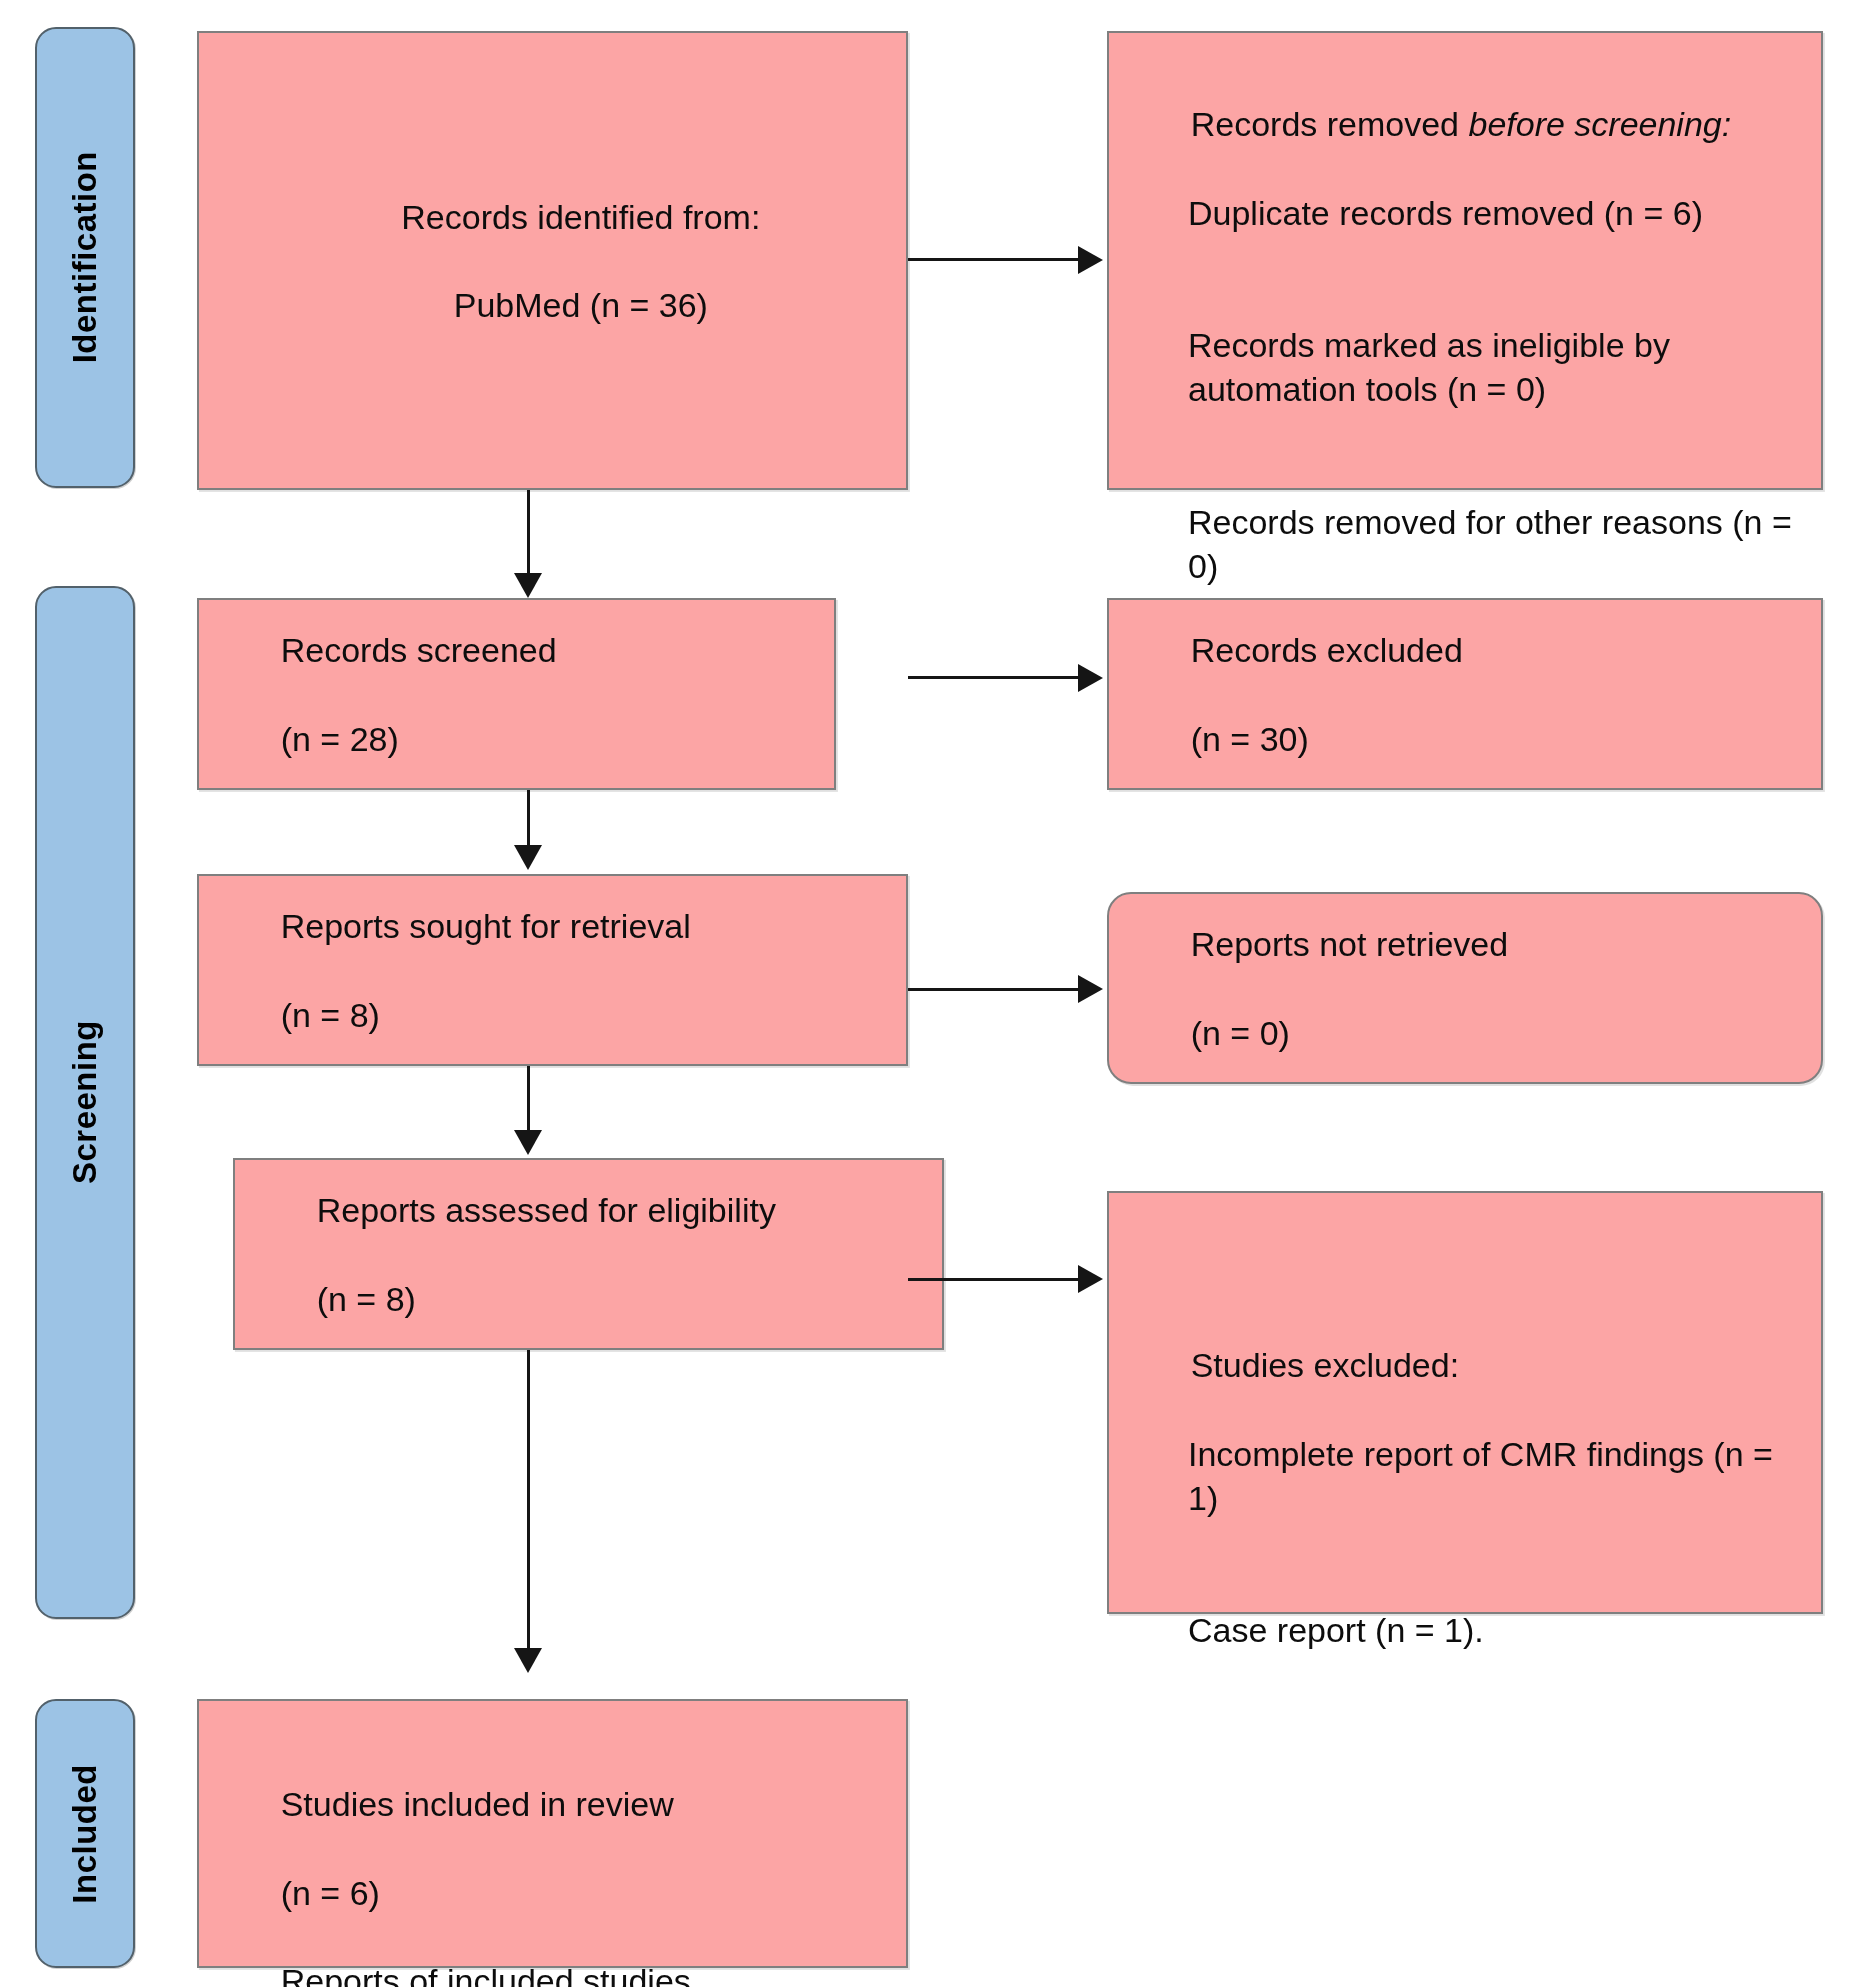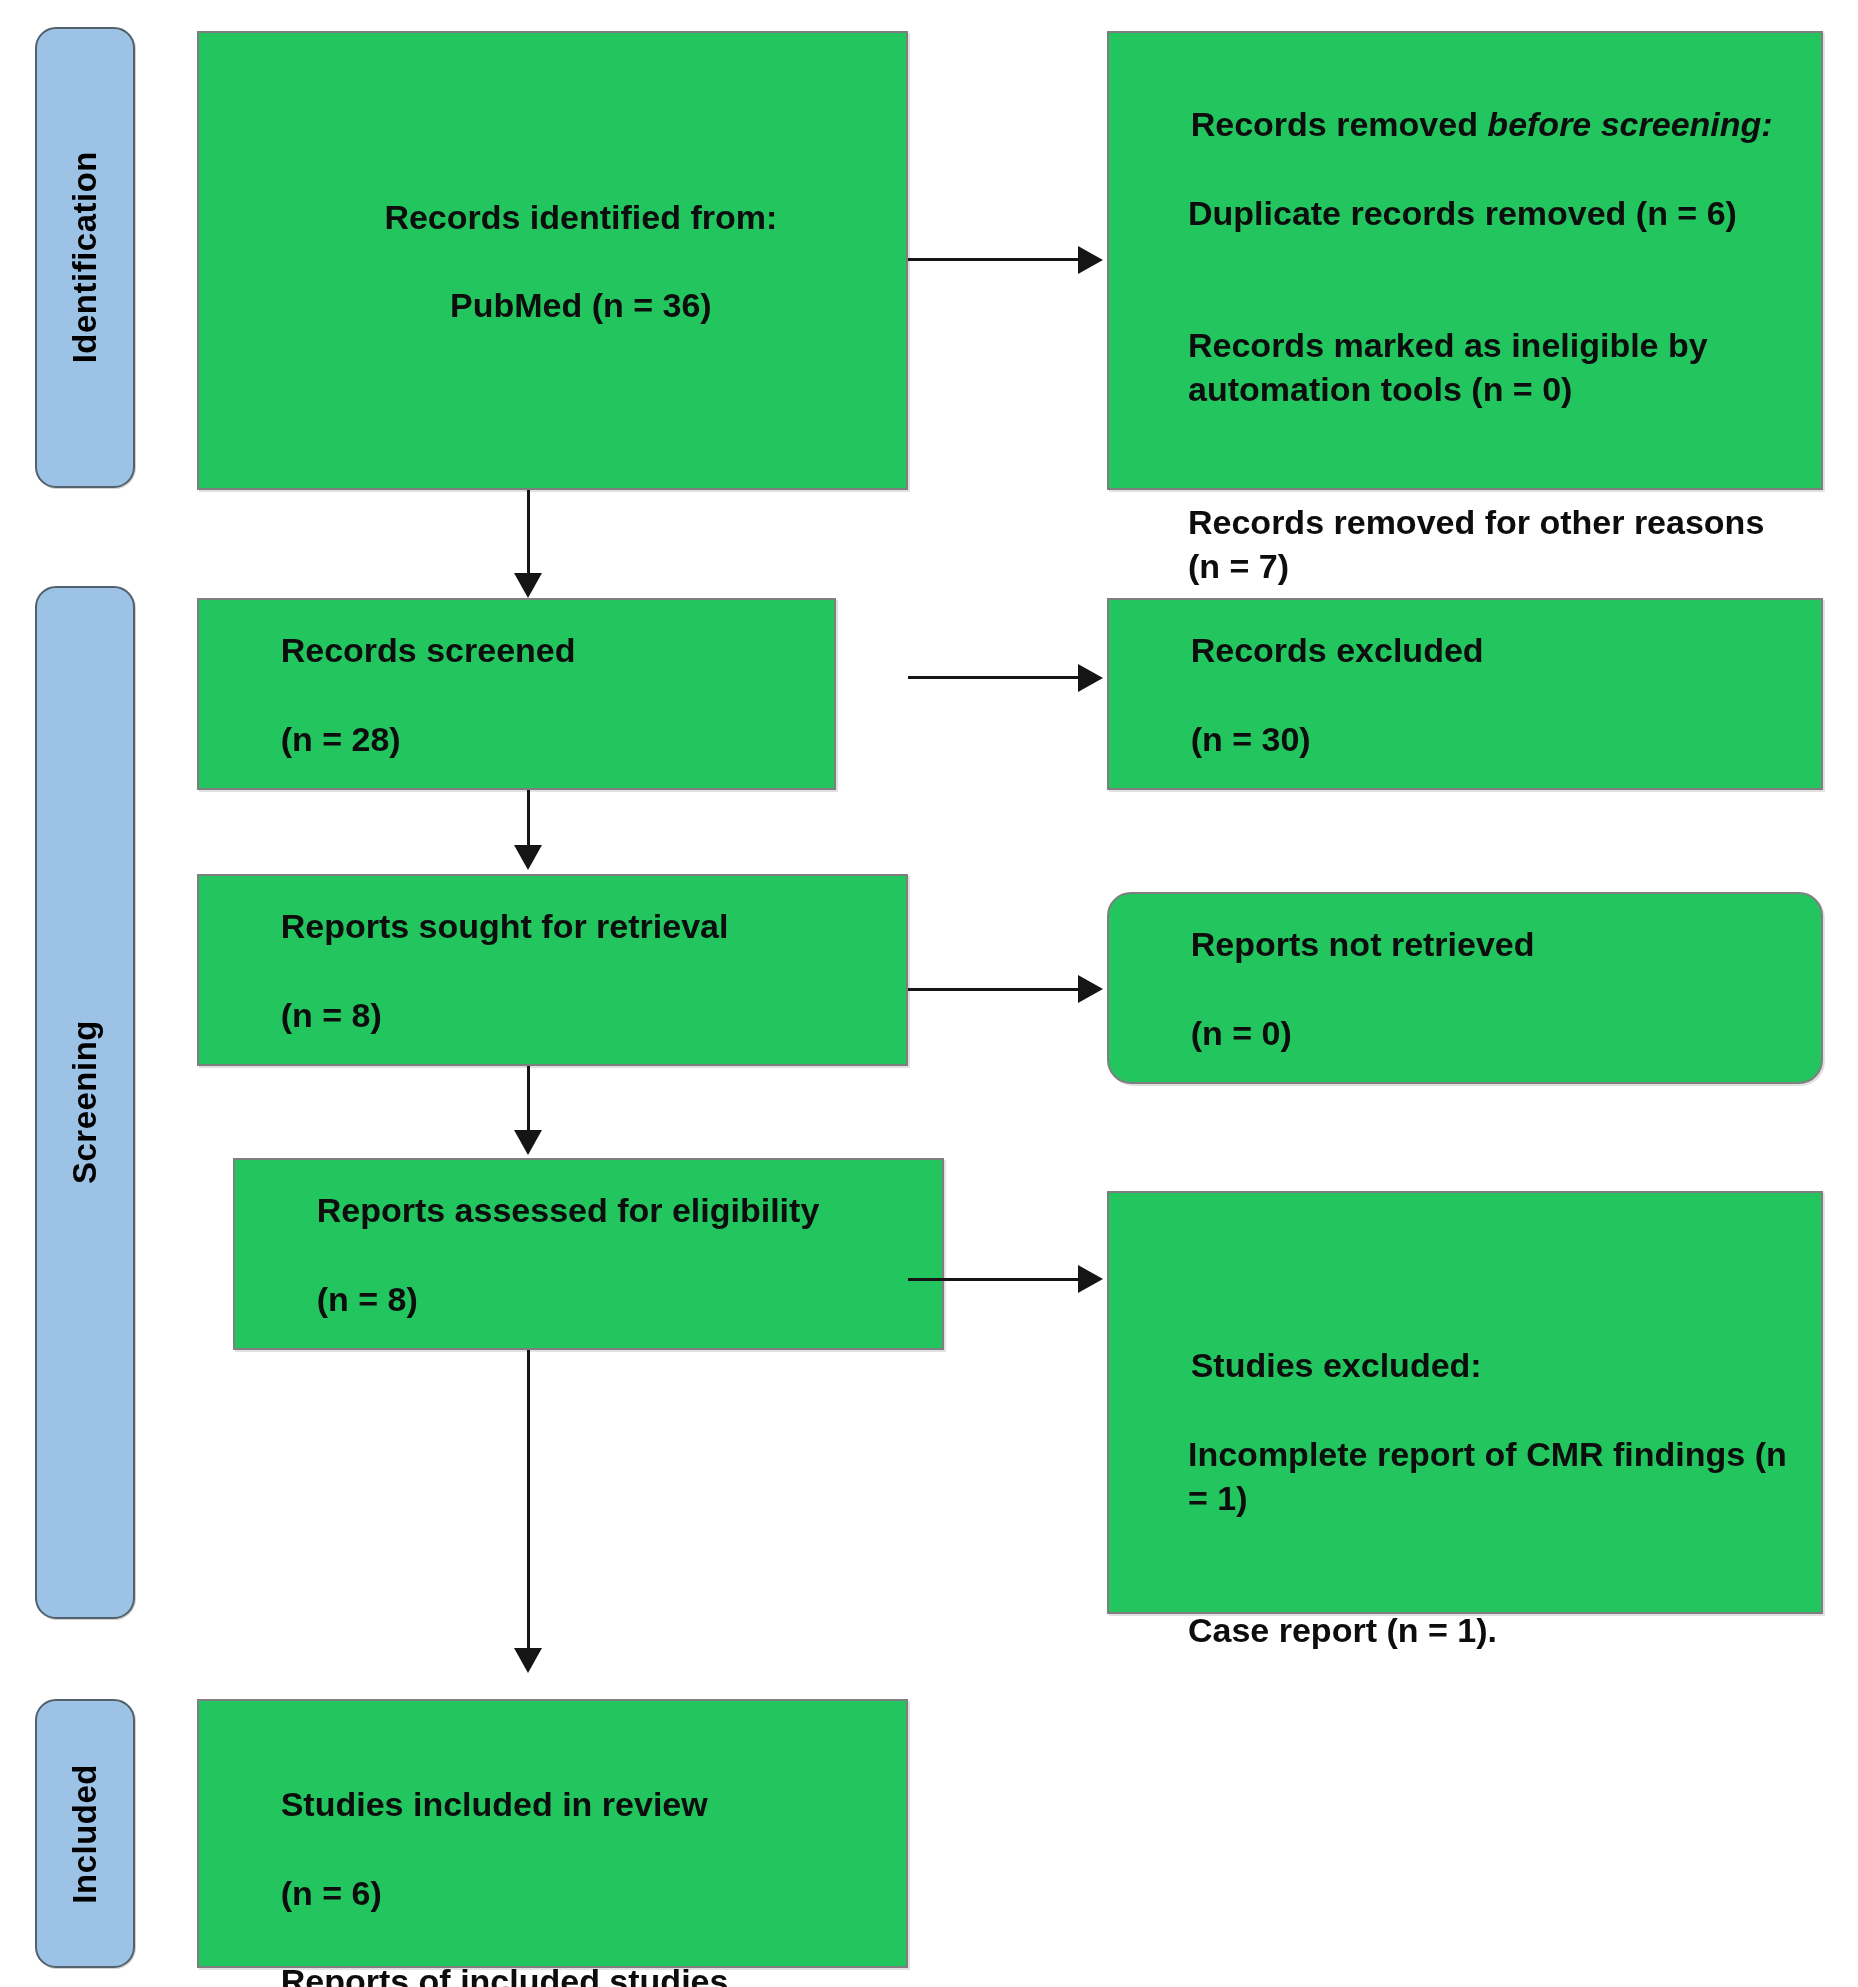--- a/index.html
+++ b/index.html
@@ -34,25 +34,24 @@
     font-weight: bold;
     font-size: 33px;
     letter-spacing: 0.5px;
     color: #000000;
     white-space: nowrap;
   }
 
   
   .flow-box {
     position: absolute;
-    background: #22c55e;
+    background: #fca5a5;
     border: 2.9px solid #7F7F7F;
     box-sizing: border-box;
     box-shadow: 1.9px 1.9px 0 rgba(0,0,0,0.12);
-    font-weight: bold;
   }
   .flow-box .box-text {
     position: absolute;
     left: 25px;
     right: 17.3px;
     font-size: 34px;
     line-height: 1.30;
     color: #0D0D0D;
     white-space: pre-wrap;
   }
@@ -127,21 +126,21 @@
       <span>Records identified from:</span><br>
       <span>PubMed (n = 36)</span>
     </div>
   </div>
 
   <div class="flow-box" style="left:1107px; top:31px; width:716px; height:459px;">
     <div class="box-text near-top">
       <span>Records removed </span><span class="ital">before screening</span><span class="ital">:</span>
       <span class="indent">Duplicate records removed (n = 6)</span>
       <span class="indent">Records marked as ineligible by automation tools (n = 0)</span>
-      <span class="indent">Records removed for other reasons (n = 7)</span>
+      <span class="indent">Records removed for other reasons (n = 0)</span>
     </div>
   </div>
 
   <div class="h-line" style="left:908px; top:258px; width:170px;"></div>
   <div class="arrow-right" style="left:1078px; top:246px;"></div>
 
   <div class="v-line" style="left:527px; top:490px; width:2.9px; height:85px;"></div>
   <div class="arrow-down" style="left:514px; top:573px;"></div>
 
   <div class="flow-box" style="left:197px; top:598px; width:639px; height:192px;">

